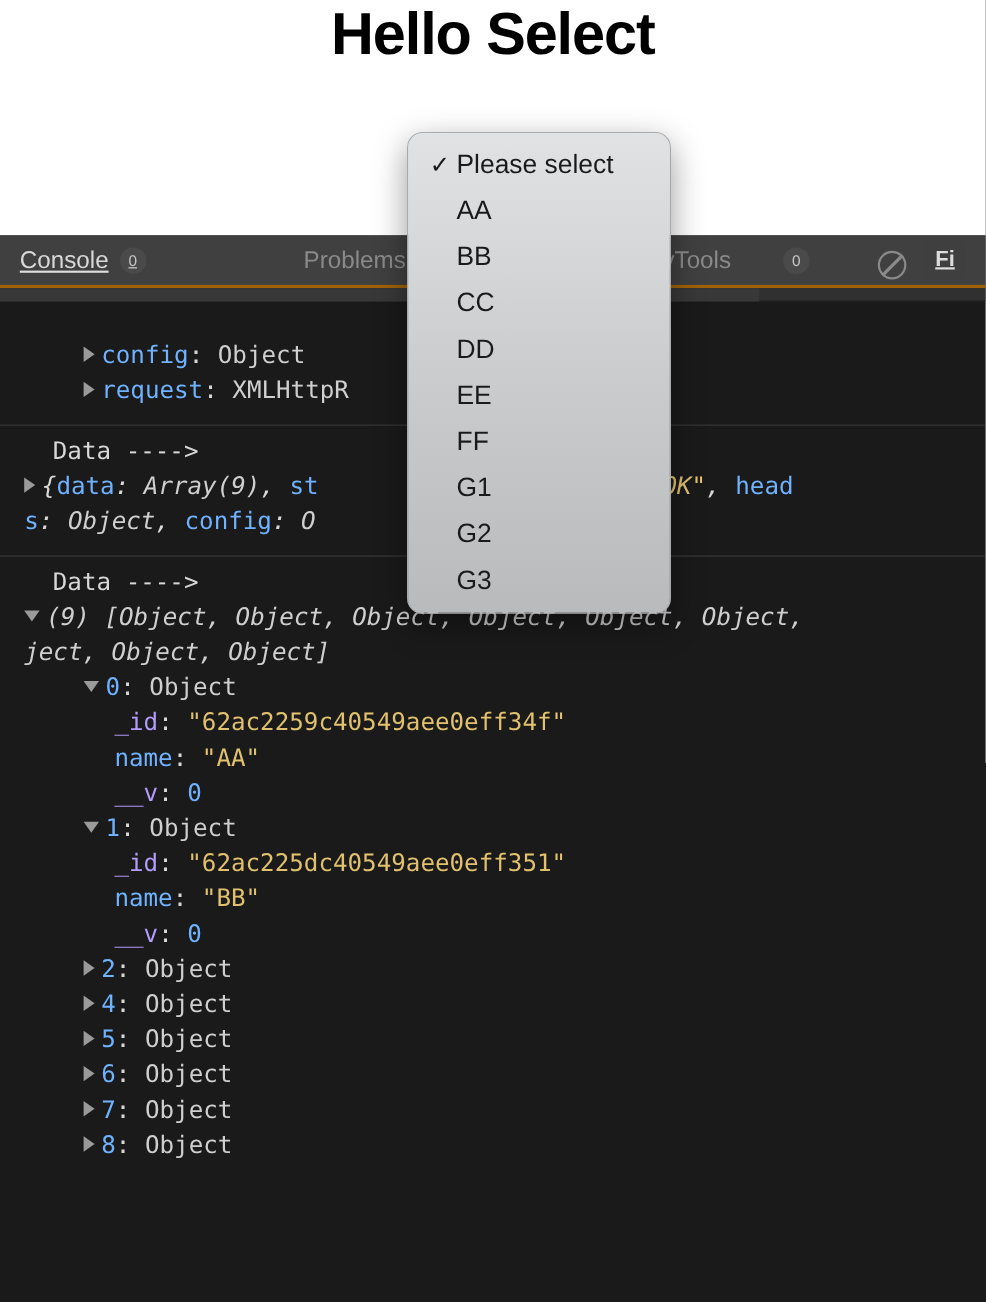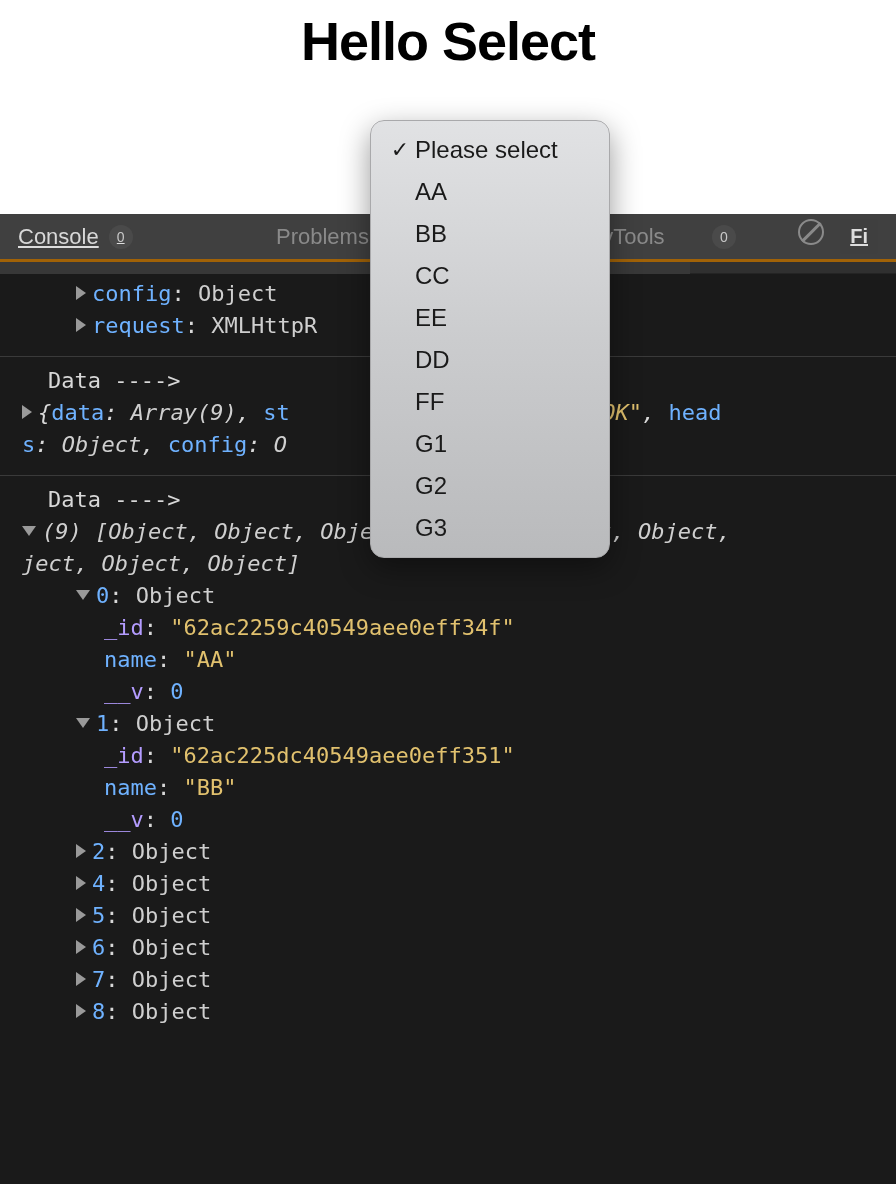--- a/index.html
+++ b/index.html
@@ -10,21 +10,21 @@
       background: #fff;
       overflow: hidden;
       position: relative;
     }
 
     
     .page-top {
       background: #fff;
       height: 214px;
       text-align: center;
-      padding-top: 10px;
+      padding-top: 0;
     }
     .page-title {
       font-size: 54px;
       font-weight: 800;
       color: #000;
       letter-spacing: -1px;
     }
 
     
     .devtools {
@@ -63,21 +63,21 @@
       color: #c8c8c8;
       border-radius: 12px;
       min-width: 24px;
       height: 24px;
       font-size: 14px;
       display: inline-flex;
       align-items: center;
       justify-content: center;
       padding: 0 7px;
     }
-    .right-group { display: flex; align-items: flex-start; gap: 16px; margin-left: auto;}
+    .right-group { display: flex; align-items: flex-end; gap: 16px; margin-left: auto;}
     .icon-ban {
       width: 26px; height: 26px;
       border: 2.5px solid #8a8a8a;
       border-radius: 50%;
       position: relative;
       display: inline-block;
     }
     .icon-ban::after {
       content: "";
       position: absolute;
@@ -110,20 +110,21 @@
       height: 12px;
       width: 690px;
       background: #383838;
     }
 
     
     .console-body {
       padding: 4px 0 0 0;
       font-size: 22px;
       line-height: 32px;
+      margin-top: 30px;
     }
 
     
     .log-group {
       padding: 8px 10px 14px 48px;
       border-bottom: 1px solid #3a3a3a;
       position: relative;
       font-family: "SF Mono", Menlo, Consolas, monospace;
     }
     .log-line { white-space: nowrap; }
@@ -280,28 +281,28 @@
       <div class="dropdown-item">
         <span class="check-col"></span>
         <span>BB</span>
       </div>
       <div class="dropdown-item">
         <span class="check-col"></span>
         <span>CC</span>
       </div>
       <div class="dropdown-item">
         <span class="check-col"></span>
+        <span>DD</span>
+      </div>
+      <div class="dropdown-item">
+        <span class="check-col"></span>
         <span>EE</span>
       </div>
       <div class="dropdown-item">
         <span class="check-col"></span>
-        <span>DD</span>
-      </div>
-      <div class="dropdown-item">
-        <span class="check-col"></span>
         <span>FF</span>
       </div>
       <div class="dropdown-item">
         <span class="check-col"></span>
         <span>G1</span>
       </div>
       <div class="dropdown-item">
         <span class="check-col"></span>
         <span>G2</span>
       </div>

